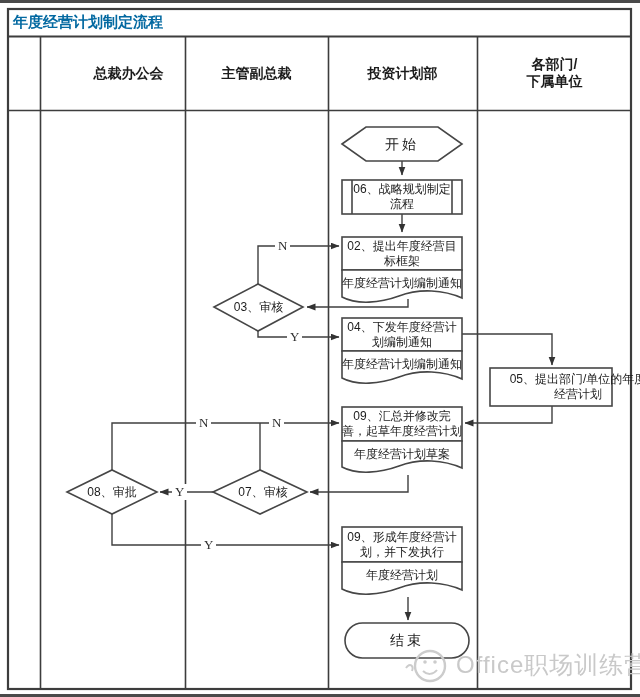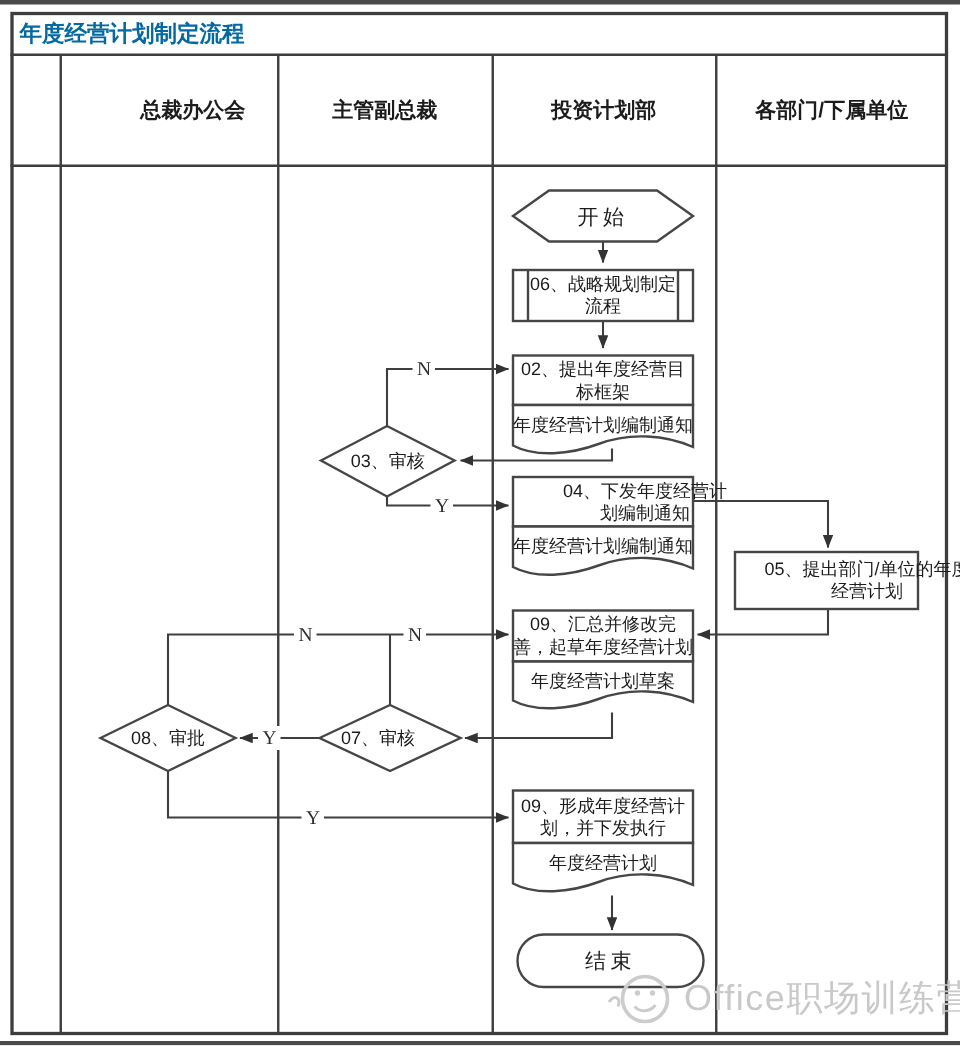--- a/index.html
+++ b/index.html
@@ -102,43 +102,43 @@
 
       <rect x="345" y="623" width="124" height="35" rx="17.5" ry="17.5"></rect>
     </g>
   </svg>
 
   <div class="title-text">年度经营计划制定流程</div>
 
   <div class="txt lane-header" style="left:40px;top:36px;width:145px;height:74px;padding-left:16px;">总裁办公会</div>
   <div class="txt lane-header" style="left:185px;top:36px;width:143px;height:74px;">主管副总裁</div>
   <div class="txt lane-header" style="left:328px;top:36px;width:149px;height:74px;">投资计划部</div>
-  <div class="txt lane-header" style="left:477px;top:36px;width:155px;height:74px;flex-direction:row;">
+  <div class="txt lane-header" style="left:477px;top:36px;width:155px;height:74px;flex-direction:column;">
     <span>各部门/</span>
     <span>下属单位</span>
   </div>
 
   <div class="txt big-label" style="left:342px;top:127px;width:120px;height:34px;">开始</div>
 
   <div class="txt" style="left:352px;top:180px;width:100px;height:34px;">06、战略规划制定流程</div>
 
   <div class="txt" style="left:342px;top:237px;width:120px;height:33px;">02、提出年度经营目标框架</div>
   <div class="txt doc-text" style="left:338px;top:270px;width:128px;height:26px;">年度经营计划编制通知</div>
 
   <div class="txt nowrap" style="left:214px;top:284px;width:89px;height:47px;text-align:center;">03、审核</div>
 
-  <div class="txt" style="left:342px;top:318px;width:120px;height:33px;margin-left:28px;">04、下发年度经营计划编制通知</div>
+  <div class="txt" style="left:342px;top:318px;width:120px;height:33px;">04、下发年度经营计划编制通知</div>
   <div class="txt doc-text" style="left:338px;top:351px;width:128px;height:26px;">年度经营计划编制通知</div>
 
   <div class="txt" style="left:508px;top:368px;width:140px;height:38px;">05、提出部门/单位的年度经营计划</div>
 
   <div class="txt" style="left:342px;top:407px;width:120px;height:34px;">09、汇总并修改完善，起草年度经营计划</div>
   <div class="txt doc-text" style="left:338px;top:441px;width:128px;height:26px;">年度经营计划草案</div>
 
-  <div class="txt nowrap" style="left:205px;top:470px;width:94px;height:44px;">07、审核</div>
+  <div class="txt nowrap" style="left:216px;top:470px;width:94px;height:44px;">07、审核</div>
   <div class="txt nowrap" style="left:67px;top:470px;width:90px;height:44px;">08、审批</div>
 
   <div class="txt" style="left:342px;top:527px;width:120px;height:35px;">09、形成年度经营计划，并下发执行</div>
   <div class="txt big-label" style="left:345px;top:623px;width:124px;height:35px;">结束</div>
 
   <div class="txt doc-text" style="left:338px;top:562px;width:128px;height:26px;">年度经营计划</div>
 
   <div class="edge-label" style="left:275px;top:238px;">N</div>
   <div class="edge-label" style="left:287px;top:329px;">Y</div>
   <div class="edge-label" style="left:196px;top:415px;">N</div>

